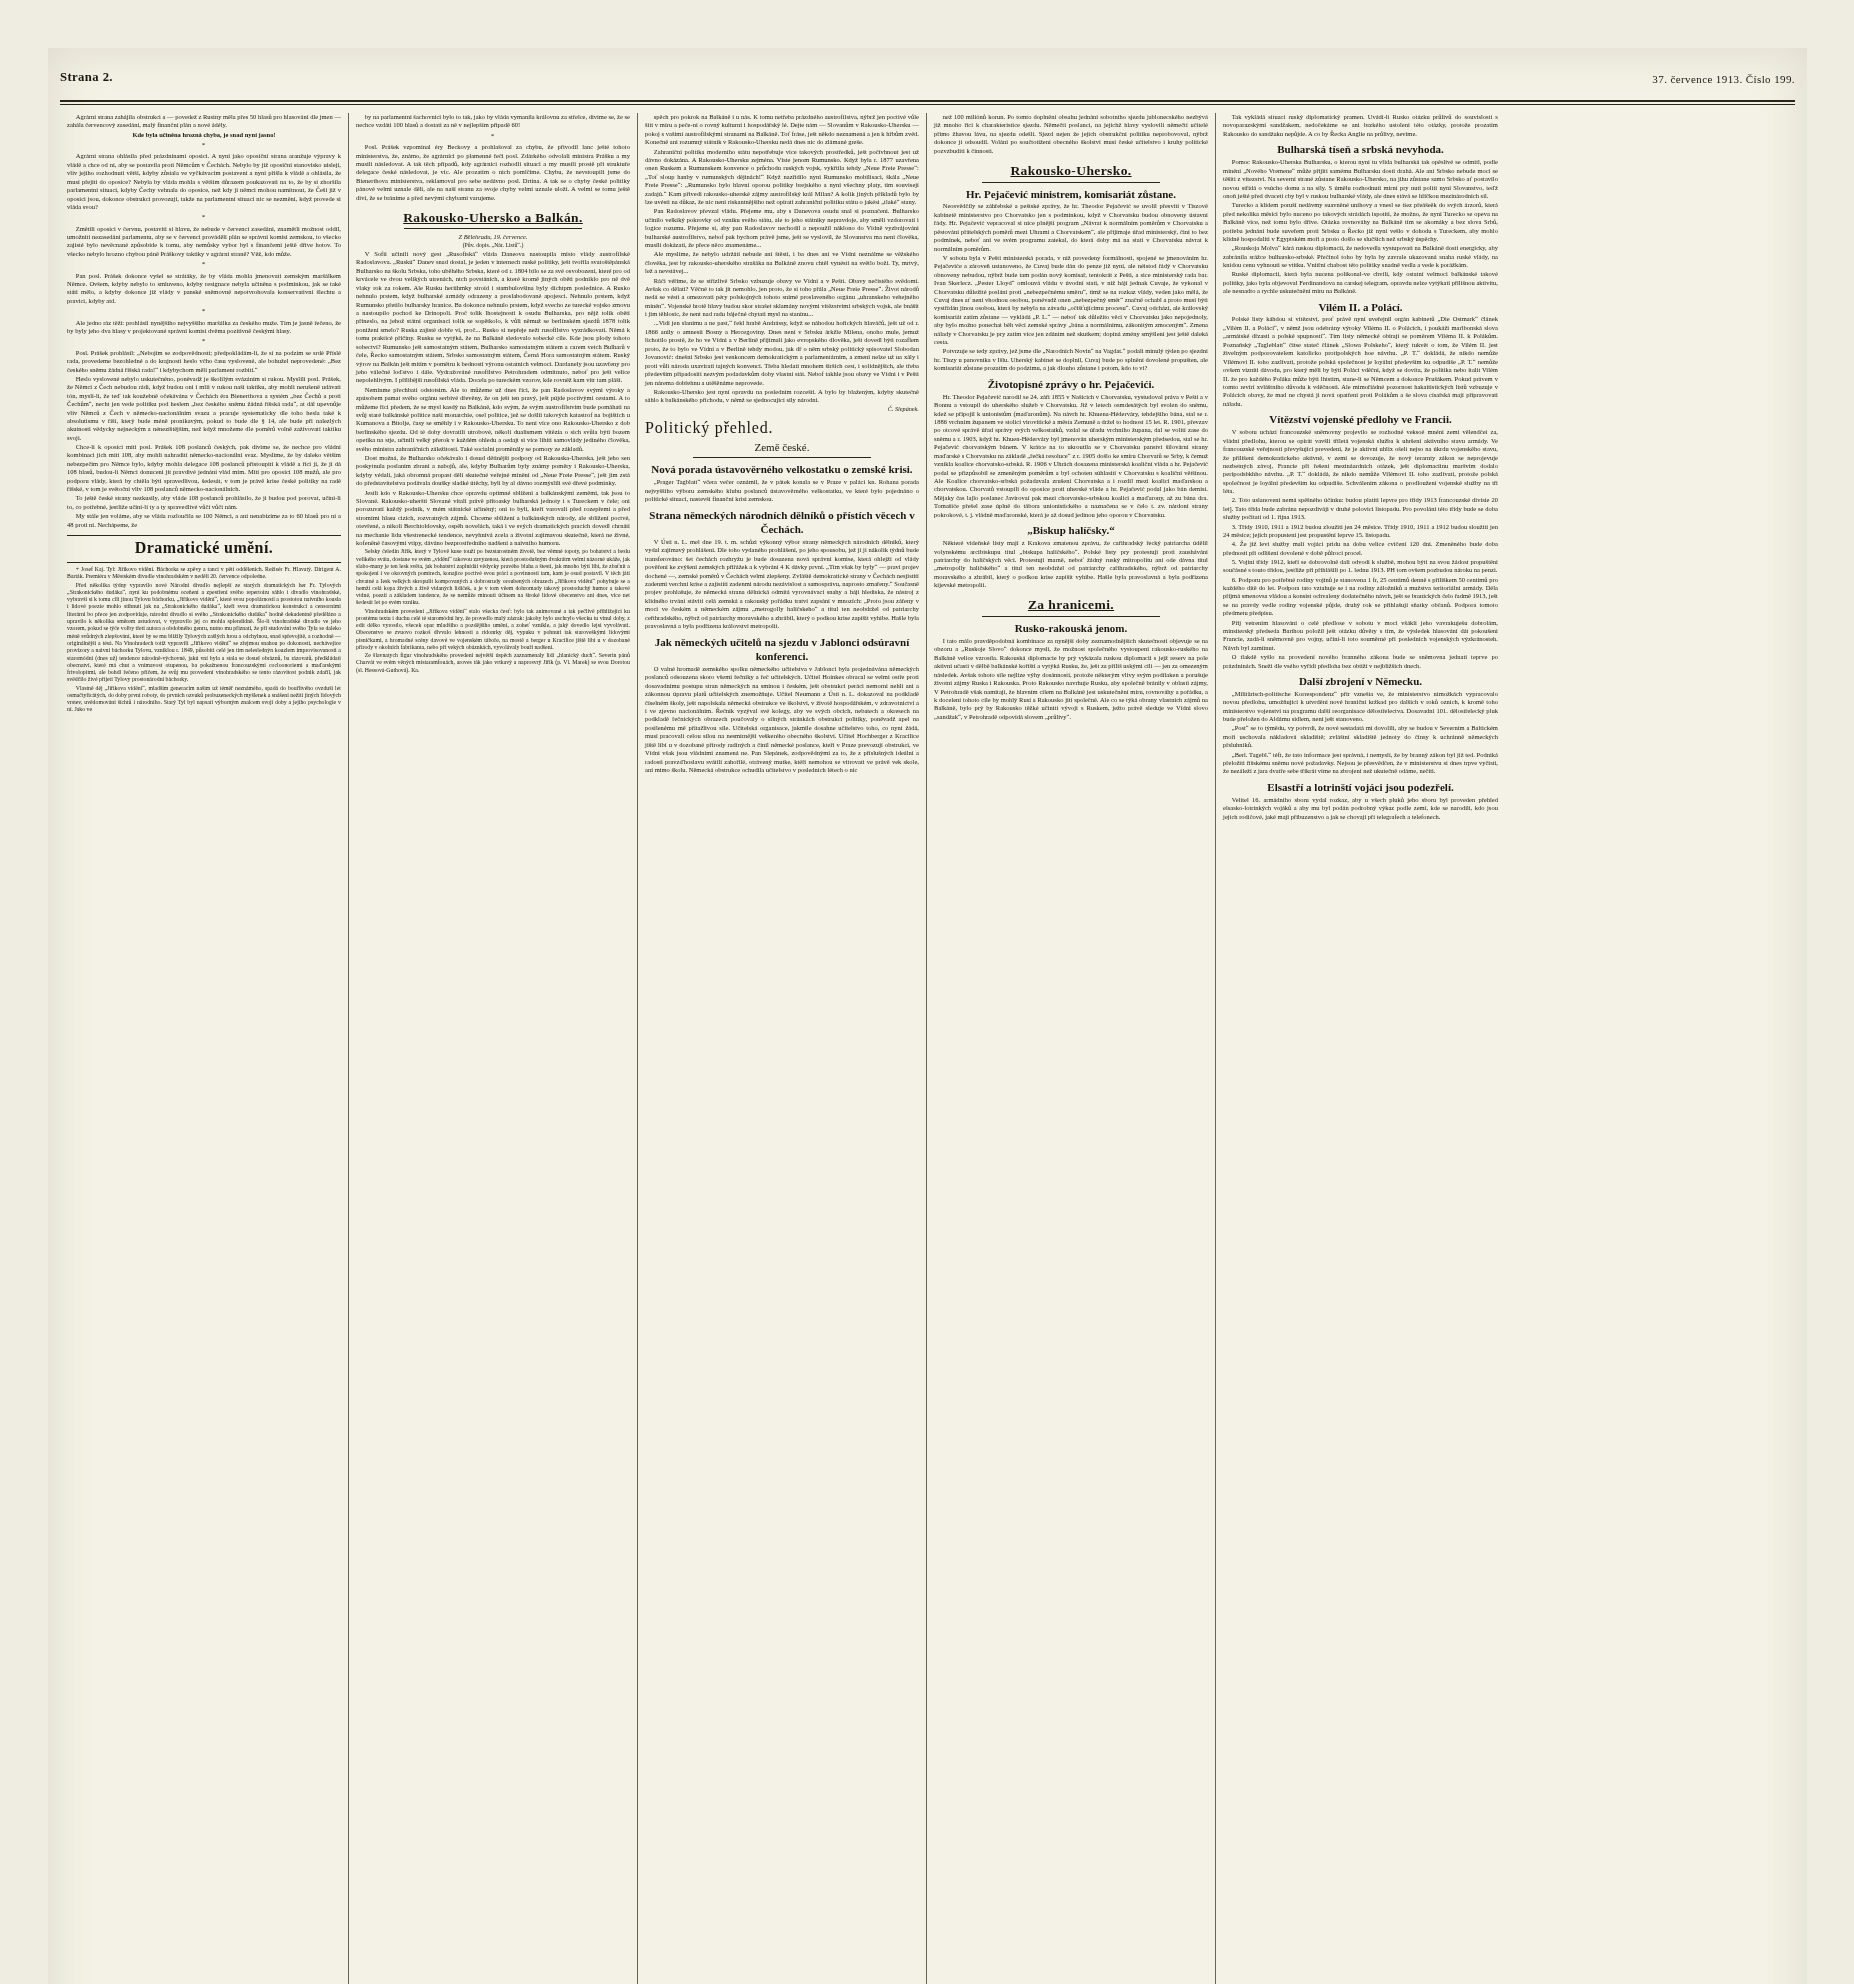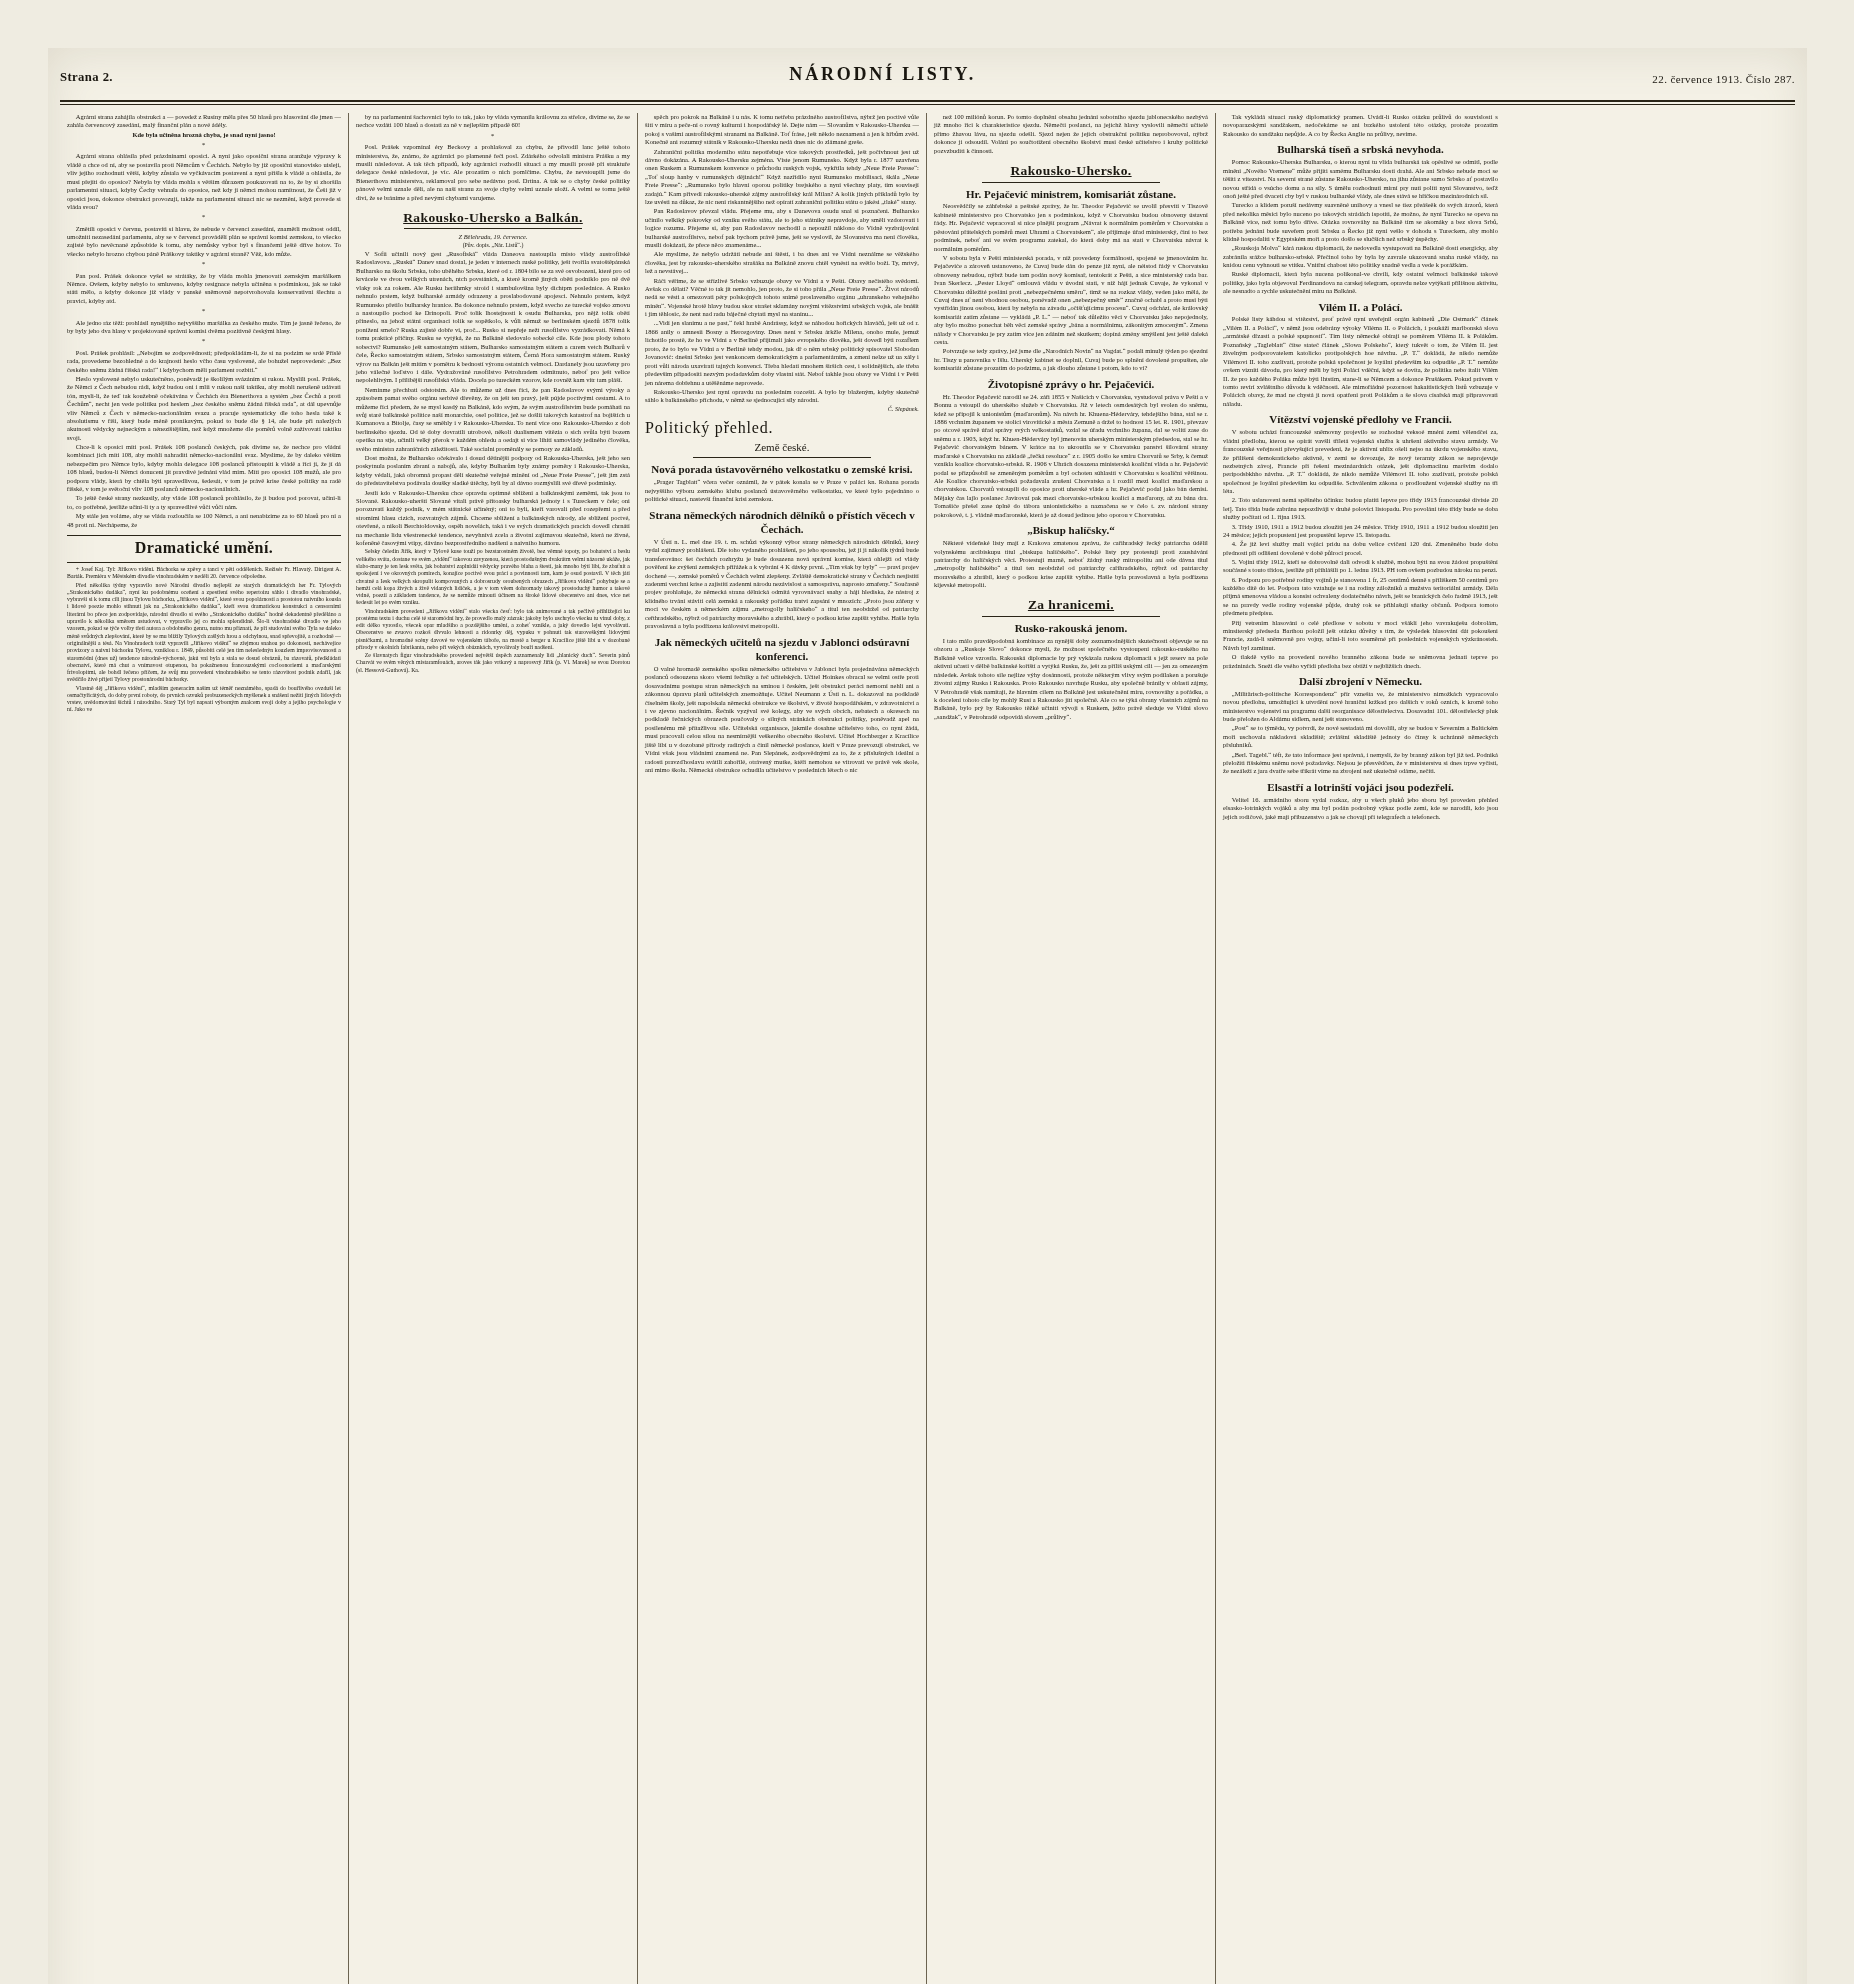--- a/index.html
+++ b/index.html
@@ -157,22 +157,21 @@
   }
 </style>
 </head>
 <body>
 
 <div class="page">
   <div class="paper"></div>
 
   <div class="masthead">
     <div class="mh-left">Strana 2.</div>
-    <div class="mh-center">NÁRODNÍ LISTY.</div>
-    <div class="mh-right">22. července 1913. Číslo 287.</div>
+    <div class="mh-right">37. července 1913. Číslo 199.</div>
   </div>
   <div class="rule-top"></div>
   <div class="rule-top2"></div>
 
   <div class="cols">
 
     <div class="col">
       <p>Agrární strana zahájila obstrukci a — povedež z Rusíny měla přes 50 hlasů pro hlasování dle jmen — zahála červencový zasedání, malý finanční plán a nové ádély.</p>
       <p class="center bold">Kde byla učiněna hrozná chyba, je snad nyní jasno!</p>
       <div class="star">*</div>

